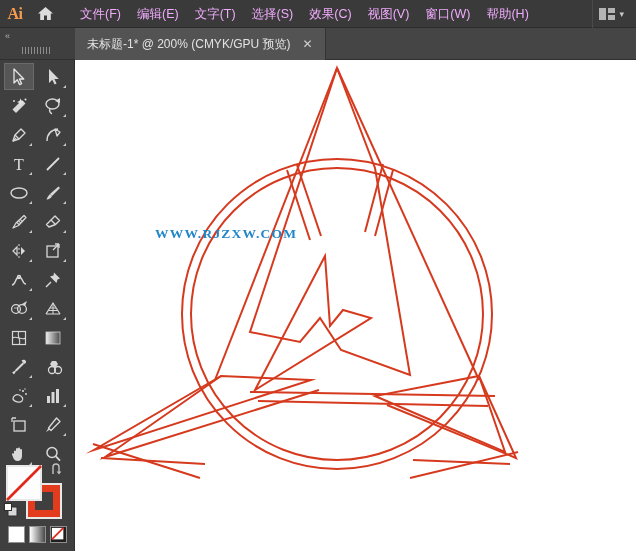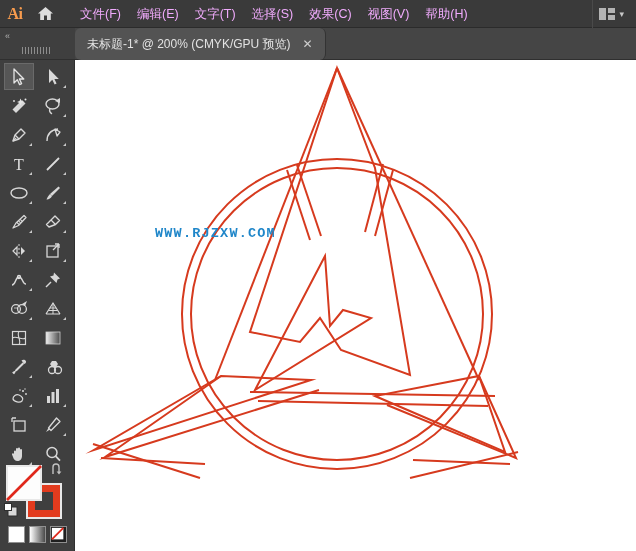--- a/index.html
+++ b/index.html
@@ -48,21 +48,20 @@
   
   .tabbar {
     position: absolute; left: 0; top: 28px; width: 636px; height: 32px;
     background: #454545; border-bottom: 1px solid #2f2f2f;
   }
   .tab {
     position: absolute; left: 75px; top: 0; height: 32px;
     background: #535353; display: flex; align-items: center;
     padding: 0 10px 0 12px; gap: 10px;
     border-right: 1px solid #333;
-    border-radius: 6px;
   }
   .tab-title { color: #e2e2e2; font-size: 12px; white-space: nowrap; }
   .tab-close { color: #cfcfcf; font-size: 12px; line-height: 1; padding: 0 2px; }
 
   
   .panel-head {
     position: absolute; left: 0; top: 28px; width: 75px; height: 32px;
     background: #3f3f3f; border-bottom: 1px solid #2f2f2f;
   }
   .collapse-chev {
@@ -147,21 +146,21 @@
     pointer-events: none;
   }
   .wm-cn {
     font-size: 31px; font-weight: bold; color: #1a7ec2;
     letter-spacing: 0px; line-height: 1.05;
     font-family: "DejaVu Sans", sans-serif;
   }
   .wm-en {
     font-size: 13.5px; font-weight: bold; color: #1f86c9;
     letter-spacing: 1.2px; line-height: 1.1; margin-top: 1px;
-    font-family: Liberation Mono, monospace;
+    font-family: Liberation Serif, serif;
   }
 </style>
 </head>
 <body>
 
 <div id="app">
 
   <div class="menubar">
     <div class="ai-logo">Ai</div>
     <div class="home-btn">
@@ -169,20 +168,21 @@
         <path d="M8.5 1 L16 7.4 L13.8 7.4 L13.8 14 L10 14 L10 9.6 L7 9.6 L7 14 L3.2 14 L3.2 7.4 L1 7.4 Z" fill="#dcdcdc"></path>
       </svg>
     </div>
     <div class="menu-items">
       <div class="menu-item">文件(F)</div>
       <div class="menu-item">编辑(E)</div>
       <div class="menu-item">文字(T)</div>
       <div class="menu-item">选择(S)</div>
       <div class="menu-item">效果(C)</div>
       <div class="menu-item">视图(V)</div>
+      <div class="menu-item">窗口(W)</div>
       <div class="menu-item">帮助(H)</div>
     </div>
     <div class="ws-switch">
       <span class="ws-icon">
         <i class="a"></i>
           <i class="b"></i>
           <i class="c"></i>
       </span>
       <span class="chev">▾</span>
     </div>

